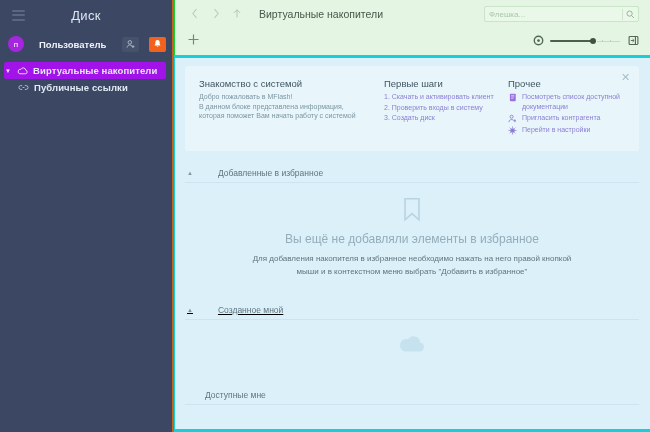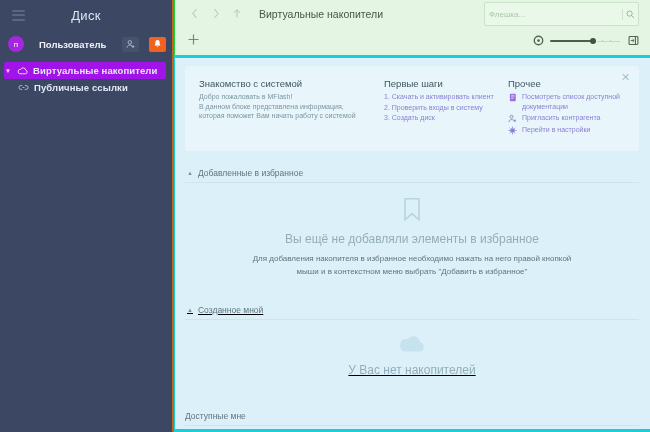--- a/index.html
+++ b/index.html
@@ -139,21 +139,21 @@
     color: #b9cfba;
   }
   .crumb {
     font-size: 10.5px;
     color: #45584a;
     margin-left: 12px;
     white-space: nowrap;
   }
   .tb-spacer { flex: 1; }
   .search-wrap {
-    width: 155px; height: 24px;
+    width: 155px; height: 16px;
     background: #eaf8e9;
     border: 1px solid #c9e4c7;
     border-radius: 2px;
     display: flex; align-items: center;
   }
   .search-wrap input {
     flex: 1;
     border: 0; outline: 0; background: transparent;
     font-family: "Liberation Sans", sans-serif;
     font-size: 8px;
@@ -266,20 +266,21 @@
     border-bottom: 1px solid #cbe4ef;
     cursor: pointer;
   }
   .sec-head .tri {
     font-size: 6px; color: #7f97a3; line-height: 1;
     margin-left: 2px;
   }
   .sec-head .slabel {
     font-size: 8.5px;
     color: #5e757f;
+    margin-left: 20px;
   }
   .empty {
     padding: 14px 0 16px 0;
     text-align: center;
   }
   .empty .eico { margin-bottom: 10px; display:flex; justify-content:center; }
   .empty .e1 {
     font-size: 12px;
     color: #93aeba;
     margin-bottom: 7px;
@@ -517,21 +518,20 @@
         <div class="sec-head">
           <span class="tri">▲</span>
           <span class="slabel">Созданное мной</span>
         </div>
         <div class="empty">
           <div class="eico">
             <svg width="30" height="19" viewBox="0 0 30 19">
                 <path d="M7.5 17.5h15a4.6 4.6 0 0 0 .6-9.1A6.6 6.6 0 0 0 11 5.3 4.9 4.9 0 0 0 7.5 17.5z" fill="#c5e2ee"></path>
               </svg>
           </div>
-          <div class="e1">У Вас нет накопителей</div>
         </div>
       </div>
 
       <div class="section" style="margin-top:6px;">
         <div class="sec-head">
 
           <span class="slabel">Доступные мне</span>
         </div>
       </div>
 

